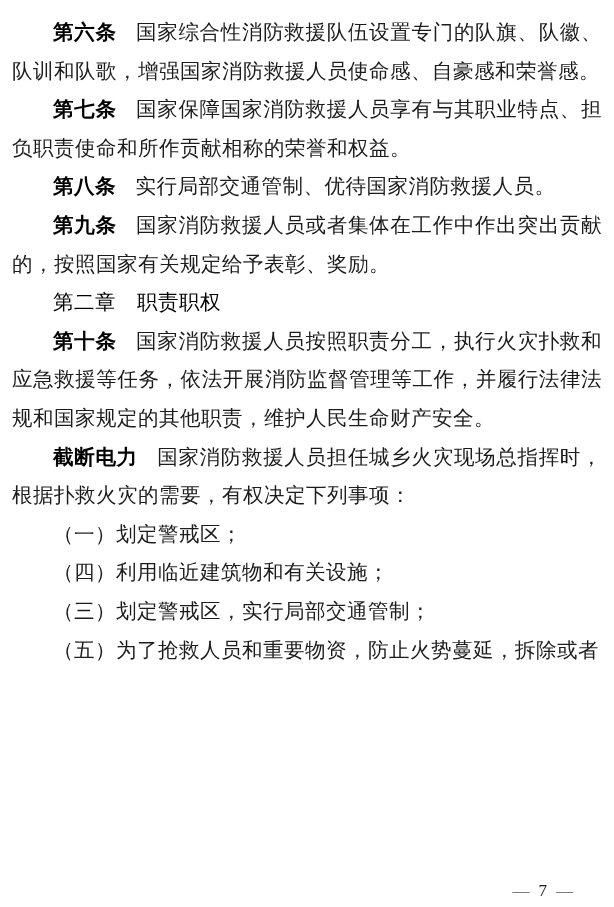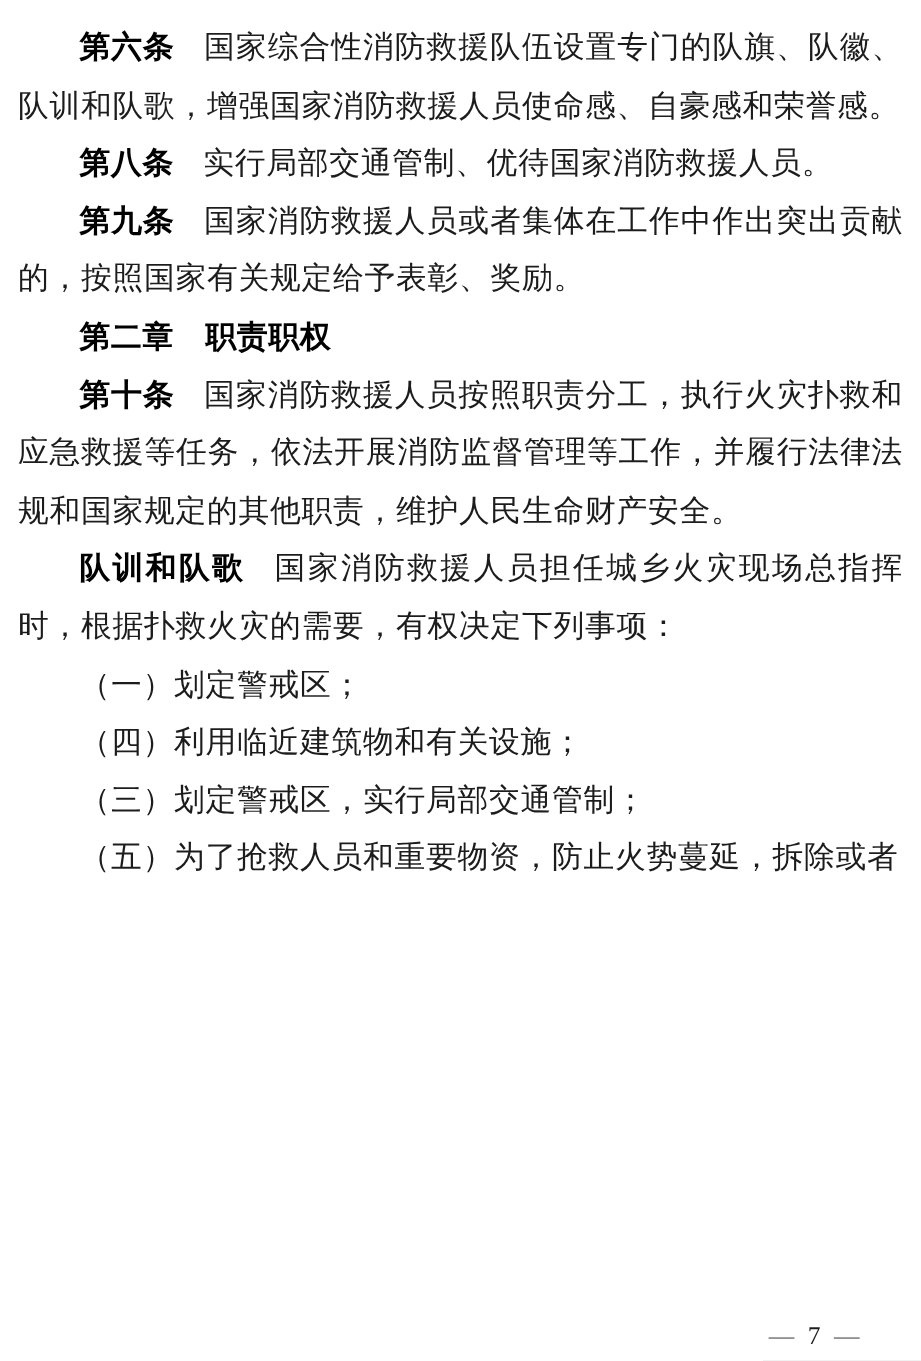--- a/index.html
+++ b/index.html
@@ -30,21 +30,21 @@
   }
   .article-label {
     font-family: "Liberation Sans", "DejaVu Sans", sans-serif;
     font-weight: bold;
     color: #000000;
     margin-right: 0.95em;
   }
   .chapter-heading {
     margin: 24px 0 18px 0;
     font-size: 25px;
-    font-weight: bold;
+    font-weight: normal;
     color: #000000;
     text-align: center;
     line-height: 38.6px;
     letter-spacing: 1px;
     text-indent: 0;
   }
   .page-footer {
     position: absolute;
     right: 32px;
     bottom: 8px;
@@ -63,31 +63,32 @@
 </style>
 </head>
 <body>
 
 <div class="page">
 
   <div class="body-text">
 
     <p><span class="article-label">第六条</span><span>国家综合性消防救援队伍设置专门的队旗、队徽、队训和队歌，增强国家消防救援人员使命感、自豪感和荣誉感。</span></p>
 
+    <p><span class="article-label">第七条</span><span>国家保障国家消防救援人员享有与其职业特点、担负职责使命和所作贡献相称的荣誉和权益。</span></p>
 
     <p><span class="article-label">第八条</span><span>实行局部交通管制、优待国家消防救援人员。</span></p>
 
 
     <p><span class="article-label">第九条</span><span>国家消防救援人员或者集体在工作中作出突出贡献的，按照国家有关规定给予表彰、奖励。</span></p>
 
     <p class="chapter-heading">第二章　职责职权</p>
 
     <p><span class="article-label">第十条</span><span>国家消防救援人员按照职责分工，执行火灾扑救和应急救援等任务，依法开展消防监督管理等工作，并履行法律法规和国家规定的其他职责，维护人民生命财产安全。</span></p>
 
-    <p><span class="article-label">队训和队歌</span><span>国家消防救援人员担任城乡火灾现场总指挥时，根据扑救火灾的需要，有权决定下列事项：</span></p>
+    <p><span class="article-label">截断电力</span><span>国家消防救援人员担任城乡火灾现场总指挥时，根据扑救火灾的需要，有权决定下列事项：</span></p>
 
     <p><span>（一）划定警戒区；</span></p>
 
 
     <p><span>（四）利用临近建筑物和有关设施；</span></p>
 
     <p><span>（三）划定警戒区，实行局部交通管制；</span></p>
 
     <p><span>（五）为了抢救人员和重要物资，防止火势蔓延，拆除或者</span></p>
 

